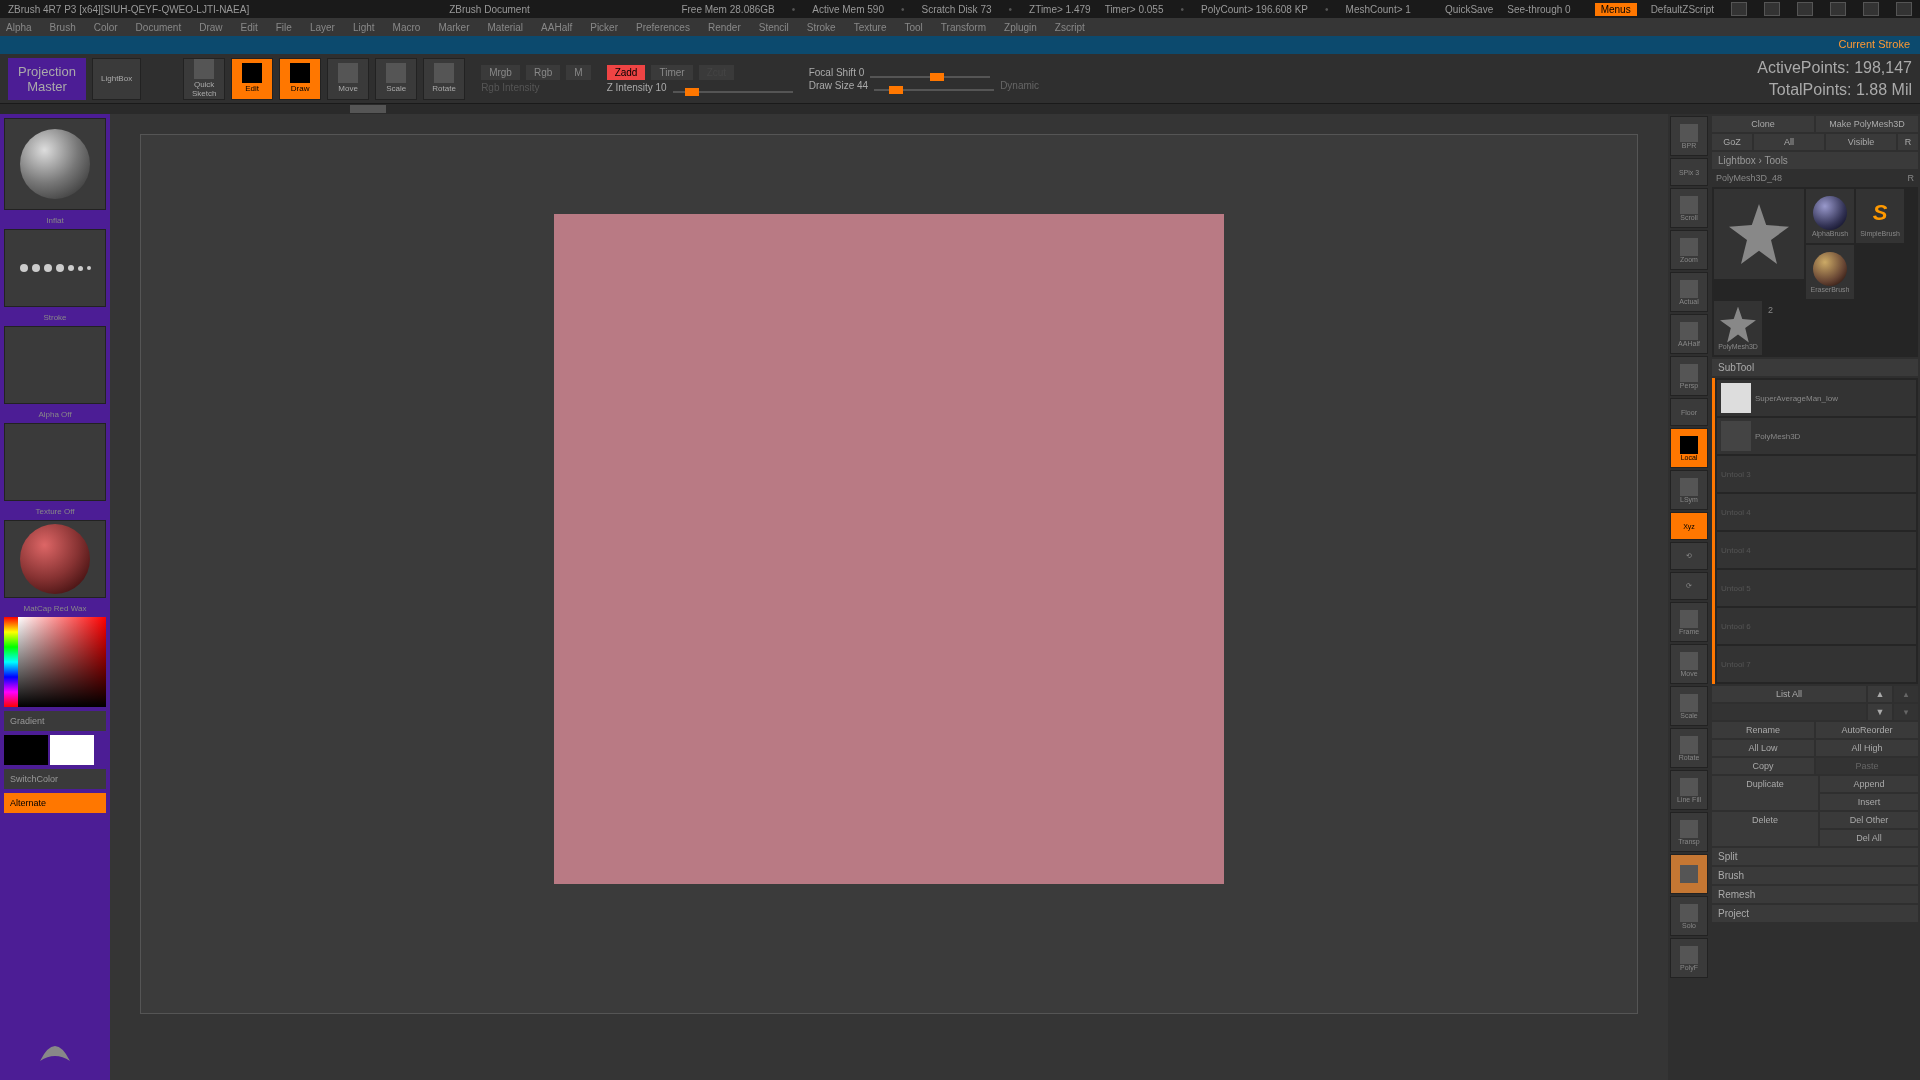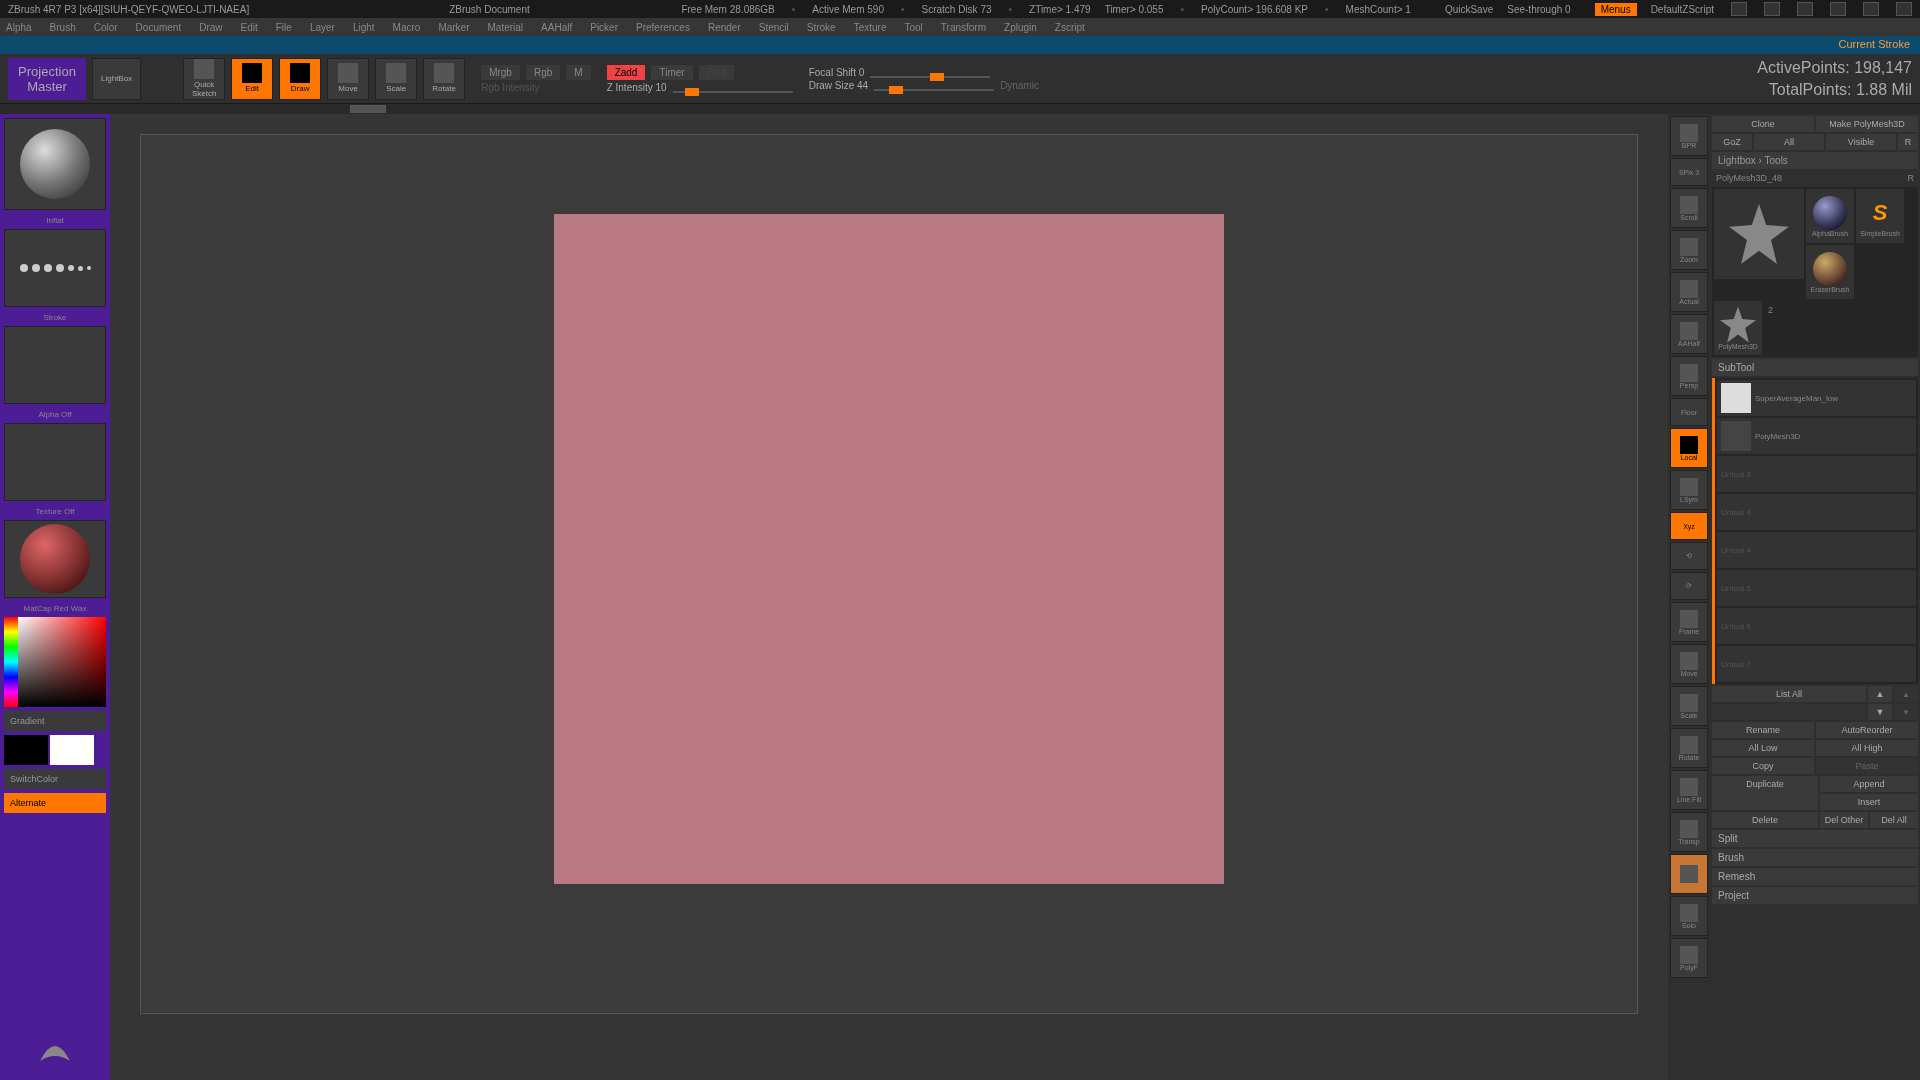--- a/index.html
+++ b/index.html
@@ -463,21 +463,21 @@
       </div>
     <div class="rp-row">
         <div class="rp-btn">Duplicate</div>
         <div style="display:flex;flex-direction:column;flex:1;gap:2px;">
           <div class="rp-btn">Append</div>
           <div class="rp-btn">Insert</div>
         </div>
       </div>
     <div class="rp-row">
         <div class="rp-btn">Delete</div>
-        <div style="display:flex;flex-direction:row;flex:1;gap:2px;">
+        <div style="display:flex;flex-direction:column;flex:1;gap:2px;">
           <div class="rp-btn">Del Other</div>
           <div class="rp-btn">Del All</div>
         </div>
       </div>
     <div class="rp-section">Split</div>
     <div class="rp-section">Brush</div>
     <div class="rp-section">Remesh</div>
     <div class="rp-section">Project</div>
   </div>
 

